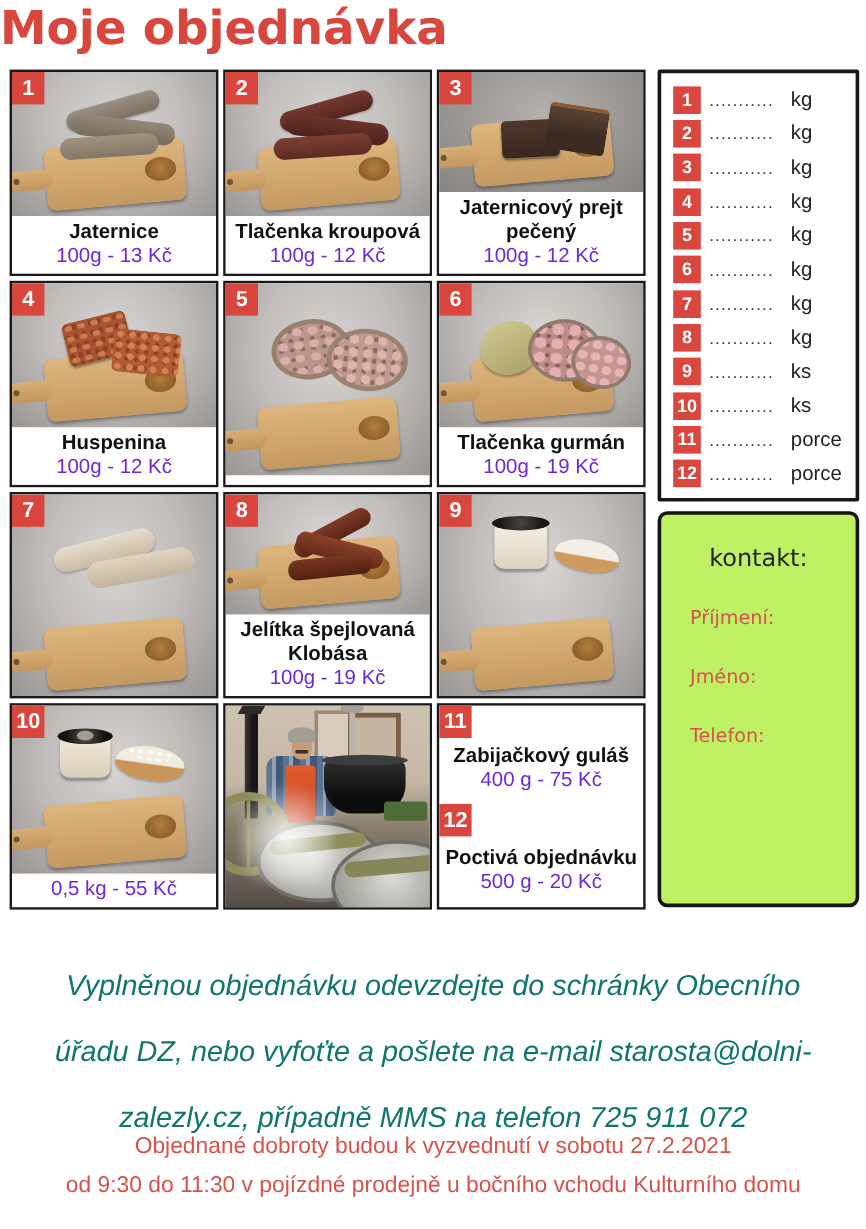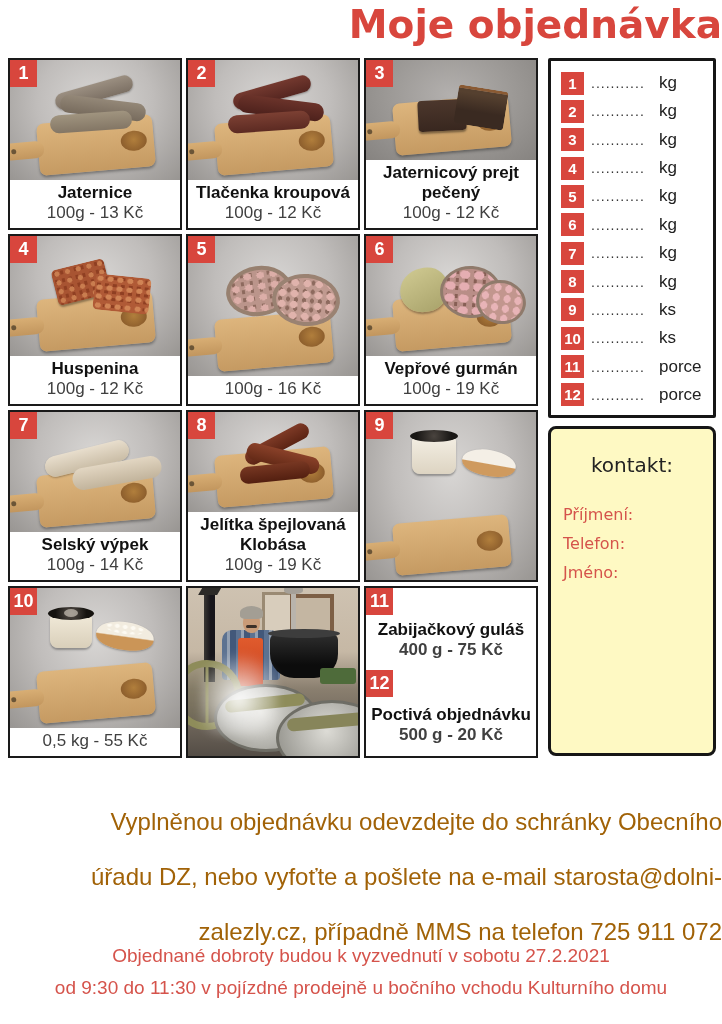--- a/index.html
+++ b/index.html
@@ -1,34 +1,34 @@
 <!DOCTYPE html>
 <html><head>
 <meta charset="utf-8">
 <style>
   html,body{margin:0;padding:0;}
   body{width:722px;height:1024px;position:relative;background:#fff;overflow:hidden;
        font-family:"Liberation Sans",sans-serif;color:#1a1a1a;}
 
   
-  .title{position:absolute;top:2px;left:0;width:100%;text-align:right;
+  .title{position:absolute;top:2px;left:0;width:100%;text-align:left;
          font-family:"DejaVu Sans",sans-serif;font-weight:bold;font-size:39px;color:#d8463d;}
 
   
   .grid{position:absolute;left:8px;top:58px;width:530px;
         display:grid;grid-template-columns:repeat(3,1fr);grid-auto-rows:172px;gap:4px;}
   .cell{border:2px solid #1a1a1a;background:#fff;box-sizing:border-box;
         display:flex;flex-direction:column;position:relative;overflow:hidden;}
   .photo{position:relative;flex:1;overflow:hidden;
          background:radial-gradient(ellipse at 50% 35%,#d8d6d4 0%,#c0bdbb 48%,#989592 100%);}
   .badge{position:absolute;top:0;left:0;width:27px;height:27px;background:#d8463d;color:#fff;
          font-weight:bold;font-size:18px;line-height:27px;text-align:center;z-index:6;}
   .label{background:#fff;text-align:center;padding:3px 2px 5px;}
   .name{font-weight:bold;font-size:17px;line-height:1.18;color:#111;}
-  .price{font-size:17px;line-height:1.2;color:#404040;}
+  .price{font-size:17px;line-height:1.2;color:#6d28d9;}
 
   
   .board{position:absolute;left:28px;bottom:9px;width:116px;height:52px;z-index:1;
          background:linear-gradient(180deg,#ddb57d 0%,#c59a62 100%);
          border-radius:7px;transform:rotate(-5deg);box-shadow:0 2px 3px rgba(0,0,0,.35);}
   .board::before{content:"";position:absolute;left:-36px;top:17px;width:42px;height:17px;
          border-radius:9px;background:linear-gradient(180deg,#d8ae74,#c2965e);}
   .board::after{content:"";position:absolute;left:-27px;top:23px;width:5px;height:5px;
          border-radius:50%;background:#6b5537;}
   .stamp{position:absolute;right:7px;top:15px;width:26px;height:20px;border-radius:50%;
@@ -151,42 +151,42 @@
         background:#87855a;transform:rotate(-5deg);}
   .steam{position:absolute;left:12px;top:56px;width:78px;height:92px;z-index:6;
         background:radial-gradient(circle at 50% 60%,rgba(255,255,255,.95) 0%,rgba(255,255,255,0) 70%);filter:blur(4px);}
 
   
   .combo{background:#fff;display:flex;flex-direction:column;align-items:stretch;}
   .combo .entry{text-align:center;}
   .combo .e1{margin-top:32px;}
   .combo .badge-static{position:static;display:block;align-self:flex-start;margin:10px 0 8px 0;}
   .combo .name{font-size:17px;}
-  .combo .price{font-size:17px;font-weight:bold;}
+  .combo .price{font-size:17px;}
 
   
   .order-box{position:absolute;left:548px;top:58px;width:168px;height:360px;box-sizing:border-box;
         border:3px solid #161616;border-radius:2px;background:#fff;
         padding:10px 6px 8px 10px;display:flex;flex-direction:column;justify-content:space-between;}
   .orow{display:flex;align-items:center;height:24px;}
   .obadge{width:23px;height:23px;flex:0 0 23px;background:#d8463d;color:#fff;font-weight:bold;
         font-size:15px;line-height:23px;text-align:center;}
   .dots{flex:1;margin-left:7px;font-size:14px;color:#333;letter-spacing:1px;white-space:nowrap;overflow:hidden;}
   .unit{width:48px;flex:0 0 48px;font-size:17px;color:#222;text-align:left;padding-left:2px;}
 
   
   .contact-box{position:absolute;left:548px;top:426px;width:168px;height:330px;box-sizing:border-box;
-        border:3px solid #161616;border-radius:8px;background:#fef9c3;padding:24px 12px;}
+        border:3px solid #161616;border-radius:8px;background:#bef264;padding:24px 24px;}
   .contact-heading{text-align:center;font-family:"DejaVu Sans",sans-serif;font-size:20px;color:#222;
         margin:0 0 24px 0;}
-  .contact-field{color:#d5534b;font-family:"DejaVu Sans",sans-serif;font-size:16px;line-height:1.8;}
-
-  
-  .instructions{position:absolute;top:794px;left:0;width:100%;text-align:right;
-        font-size:24px;line-height:2.3;color:#a16207;white-space:pre-line;}
+  .contact-field{color:#d5534b;font-family:"DejaVu Sans",sans-serif;font-size:16px;line-height:1.8;margin-top:20px;}
+
+  
+  .instructions{position:absolute;top:794px;left:0;width:100%;text-align:center;
+        font-size:24px;line-height:2.3;color:#0f766e;white-space:pre-line;font-style:italic;}
   .pickup{position:absolute;top:940px;left:0;width:100%;text-align:center;
         font-size:19px;line-height:1.7;color:#d5534b;white-space:pre-line;}
 </style>
 </head>
 <body>
 
 <div class="title">Moje objednávka</div>
 
 <div class="grid">
 
@@ -255,52 +255,47 @@
   <div class="cell">
     <div class="photo p5">
       <span class="badge">5</span>
       <div class="board">
           <span class="stamp"></span>
         </div>
       <div class="fa"></div>
       <div class="fb"></div>
     </div>
     <div class="label">
-      <div class="price">100g - 16 Kč</div>
     </div>
   </div>
 
   <div class="cell">
     <div class="photo p6">
       <span class="badge">6</span>
       <div class="board">
           <span class="stamp"></span>
         </div>
       <div class="fa"></div>
       <div class="fb"></div>
       <div class="fc"></div>
     </div>
     <div class="label">
-      <div class="name">Vepřové gurmán</div>
+      <div class="name">Tlačenka gurmán</div>
       <div class="price">100g - 19 Kč</div>
     </div>
   </div>
 
   <div class="cell">
     <div class="photo p7">
       <span class="badge">7</span>
       <div class="board">
           <span class="stamp"></span>
         </div>
       <div class="fa"></div>
       <div class="fb"></div>
-    </div>
-    <div class="label">
-      <div class="name">Selský výpek</div>
-      <div class="price">100g - 14 Kč</div>
     </div>
   </div>
 
   <div class="cell">
     <div class="photo p8">
       <span class="badge">8</span>
       <div class="board">
           <span class="stamp"></span>
         </div>
       <div class="fa"></div>
@@ -431,21 +426,21 @@
   <div class="orow">
     <span class="obadge">12</span>
     <span class="dots">...........</span>
     <span class="unit">porce</span>
   </div>
 </div>
 
 <div class="contact-box">
   <div class="contact-heading">kontakt:</div>
   <div class="contact-field">Příjmení:</div>
+  <div class="contact-field">Jméno:</div>
   <div class="contact-field">Telefon:</div>
-  <div class="contact-field">Jméno:</div>
 </div>
 
 <div class="instructions">Vyplněnou objednávku odevzdejte do schránky Obecního
 úřadu DZ, nebo vyfoťte a pošlete na e-mail starosta@dolni-
 zalezly.cz, případně MMS na telefon 725 911 072</div>
 <div class="pickup">Objednané dobroty budou k vyzvednutí v sobotu 27.2.2021
 od 9:30 do 11:30 v pojízdné prodejně u bočního vchodu Kulturního domu</div>
 
 </body></html>

